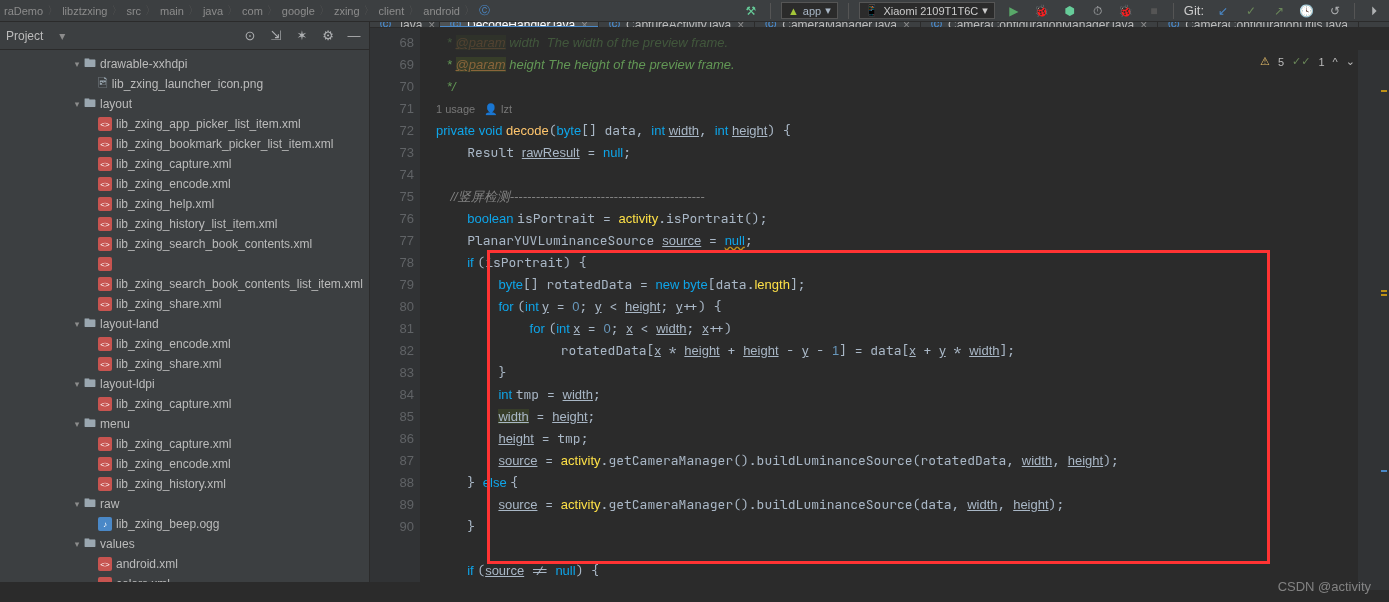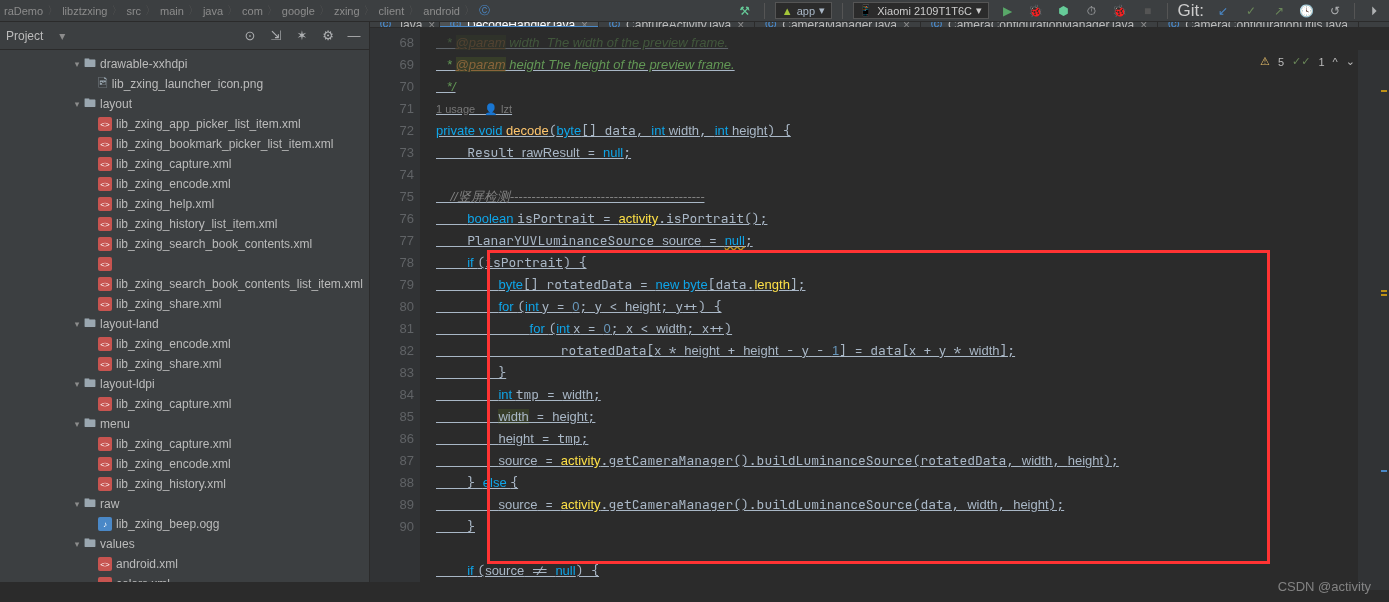--- a/index.html
+++ b/index.html
@@ -11,21 +11,21 @@
 .breadcrumbs .current { color:#bbb;margin-top:44px; }
 .top-right { margin-left:auto; display:flex; align-items:center; gap:10px; padding-right:6px; }
 .tb-divider{width:1px;height:16px;background:#555;}
 .icon-btn { width:18px; height:18px; display:flex; align-items:center; justify-content:center; color:#afb1b3; cursor:pointer; }
 .hammer{color:#6c9;}
 .app-box { background:#2b2b2b; border:1px solid #555; padding:1px 6px; font-size:11px; display:flex; align-items:center; gap:4px; }
 .android-icon{color:#a4c639;}
 .dev-box { background:#2b2b2b; border:1px solid #555; padding:1px 6px; font-size:11px; color:#ccc; display:flex; align-items:center; gap:4px;}
 .play { color:#59a869; }
 .debug { color:#59a869; }
-.git-label{color:#ccc;font-size:17px;}
+.git-label{color:#ccc;font-size:13px;}
 .main { display:flex; height:560px; }
 .left-panel { width:370px; background:#3c3f41; border-right:1px solid #2b2b2b; display:flex; flex-direction:column; }
 .panel-header { height:28px; display:flex; align-items:center; padding:0 6px; border-bottom:1px solid #2b2b2b; color:#bbb; font-size:12px;}
 .panel-header .title { flex:1; display:flex; gap:16px; }
 .panel-header .ph-icons { display:flex; gap:8px; color:#8c8c8c; font-size:13px;}
 .tree { flex:1; overflow:hidden; padding:4px 0 0 0; font-size:12px; color:#bbb; }
 .tree-row { display:flex; align-items:center; height:20px; padding-left:0; cursor:pointer; white-space:nowrap;}
 .twisty { width:14px; text-align:center; color:#8c8c8c; font-size:9px;}
 .folder-icon{color:#9aa7b0; margin-right:4px;}
 .xml-icon{ width:14px; height:14px; background:#c75450; border-radius:2px; margin-right:4px; display:inline-flex; align-items:center; justify-content:center; font-size:8px; color:#fff;}
@@ -34,21 +34,21 @@
 .editor { flex:1; display:flex; flex-direction:column; position:relative; }
 .tabs { height:28px; display:flex; background:#3c3f41; border-bottom:1px solid #2b2b2b; overflow:hidden;}
 .tab { display:flex; align-items:center; padding:0 10px; gap:6px; color:#bbb; font-size:12px; border-right:1px solid #2b2b2b; position:relative; cursor:pointer;}
 .tab.active { background:#4e5254; color:#fff; }
 .tab.active::after{content:"";position:absolute;left:0;right:0;bottom:-1px;height:2px;background:#4a88c7;}
 .tab .c-icon{ color:#4a88c7; font-size:11px; font-weight:bold; }
 .tab .close{ color:#8c8c8c; font-size:12px;}
 .tab.cut{max-width:70px; overflow:hidden;}
 .code-area { flex:1; display:flex; background:#2b2b2b; position:relative;}
 .gutter { width:50px; background:#313335; text-align:right; padding:4px 6px 0 0; color:#606366; font-family:"JetBrains Mono",Consolas,monospace; font-size:13px; line-height:22px;}
-.code { flex:1; padding:4px 0 0 16px; font-family:"JetBrains Mono",Consolas,monospace; font-size:13px; line-height:22px; white-space:pre; position:relative;text-decoration:underline;}
+.code { flex:1; padding:4px 0 0 16px; font-family:"JetBrains Mono",Consolas,monospace; font-size:13px; line-height:22px; white-space:pre; position:relative;}
 .kw{color:#0ea5e9;} .com{color:#808080; font-style:italic;} .doc{color:#629755; font-style:italic;} .doctag{background:#373d29; color:#8a653b; font-style:italic; text-decoration:underline;}
 .num{color:#6897bb;} .field{color:#fde047;} .method{color:#ffc66d;} .under{text-decoration:underline;}
 .warn{text-decoration: wavy underline #be9117;}
 .usage-row{color:#787878; font-size:11px; line-height:22px;}
 .highlight-box { position:absolute; border:3px solid #ff3333; left:487px; top:250px; width:783px; height:314px; pointer-events:none; }
 .insp { position:absolute; top:55px; right:34px; display:flex; gap:8px; font-size:11px; color:#bbb; align-items:center; }
 .insp .warn-badge{ color:#e8bf6a; }
 .insp .ok-badge{ color:#6a8759; }
 .minimap { position:absolute; right:0; top:50px; width:32px; height:540px; background:#313335; border-left:1px solid #2b2b2b; }
 .mm-line{position:absolute; right:2px; width:6px; height:2px;}

